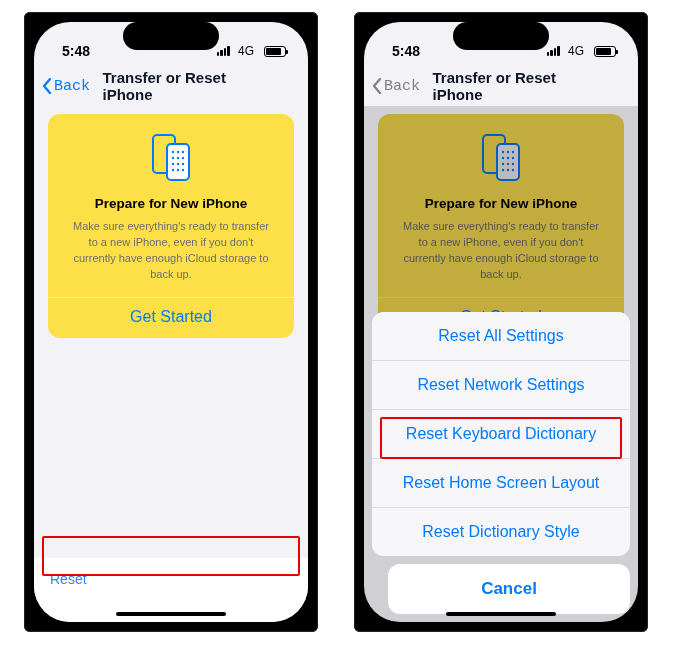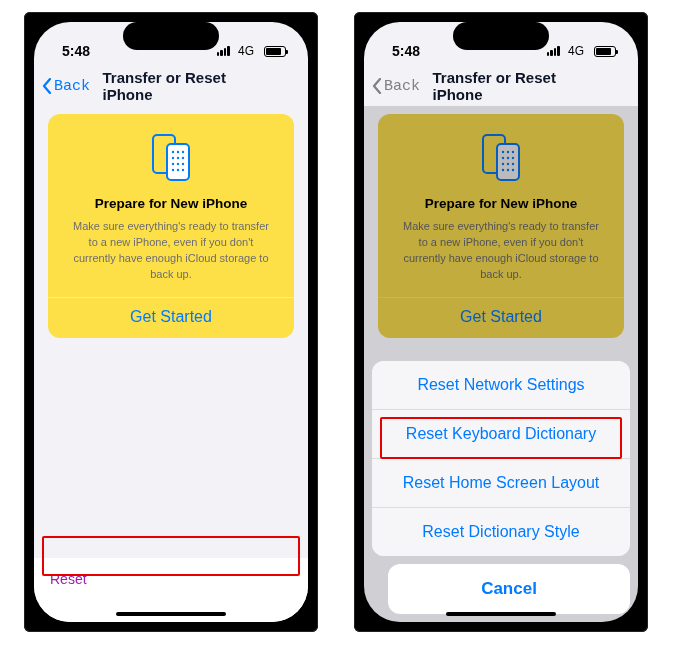--- a/index.html
+++ b/index.html
@@ -159,21 +159,21 @@
     font-size:16px;
   }
   .bottom-list {
     position:absolute;
     left:0; right:0; bottom:0;
     background:#fff;
   }
   .list-row {
     padding: 13px 16px;
     font-size:14px;
-    color:#a21caf;
+    color:#3b82f6;
     border-top:1px solid #e5e5ea;
     text-align:left;
   }
   .list-row:first-child { border-top:none; }
   .home-indicator {
     position:absolute;
     bottom:6px;
     left:50%;
     transform:translateX(-50%);
     width:110px; height:4px;
@@ -365,20 +365,21 @@
           <h3>Prepare for New iPhone</h3>
           <p>Make sure everything's ready to transfer to a new iPhone, even if you don't currently have enough iCloud storage to back up.</p>
           <div class="card-divider"></div>
           <div class="get-started">Get Started</div>
         </div>
 
         <div class="dim-overlay"></div>
 
         <div class="action-sheet">
           <div class="sheet-group">
+            <div class="sheet-btn">Reset All Settings</div>
             <div class="sheet-btn">Reset Network Settings</div>
             <div class="sheet-btn">Reset Keyboard Dictionary</div>
             <div class="sheet-btn">Reset Home Screen Layout</div>
             <div class="sheet-btn">Reset Dictionary Style</div>
           </div>
           <div class="cancel-btn">Cancel</div>
         </div>
 
         <div class="highlight-red hl-first-option"></div>
       </div>

